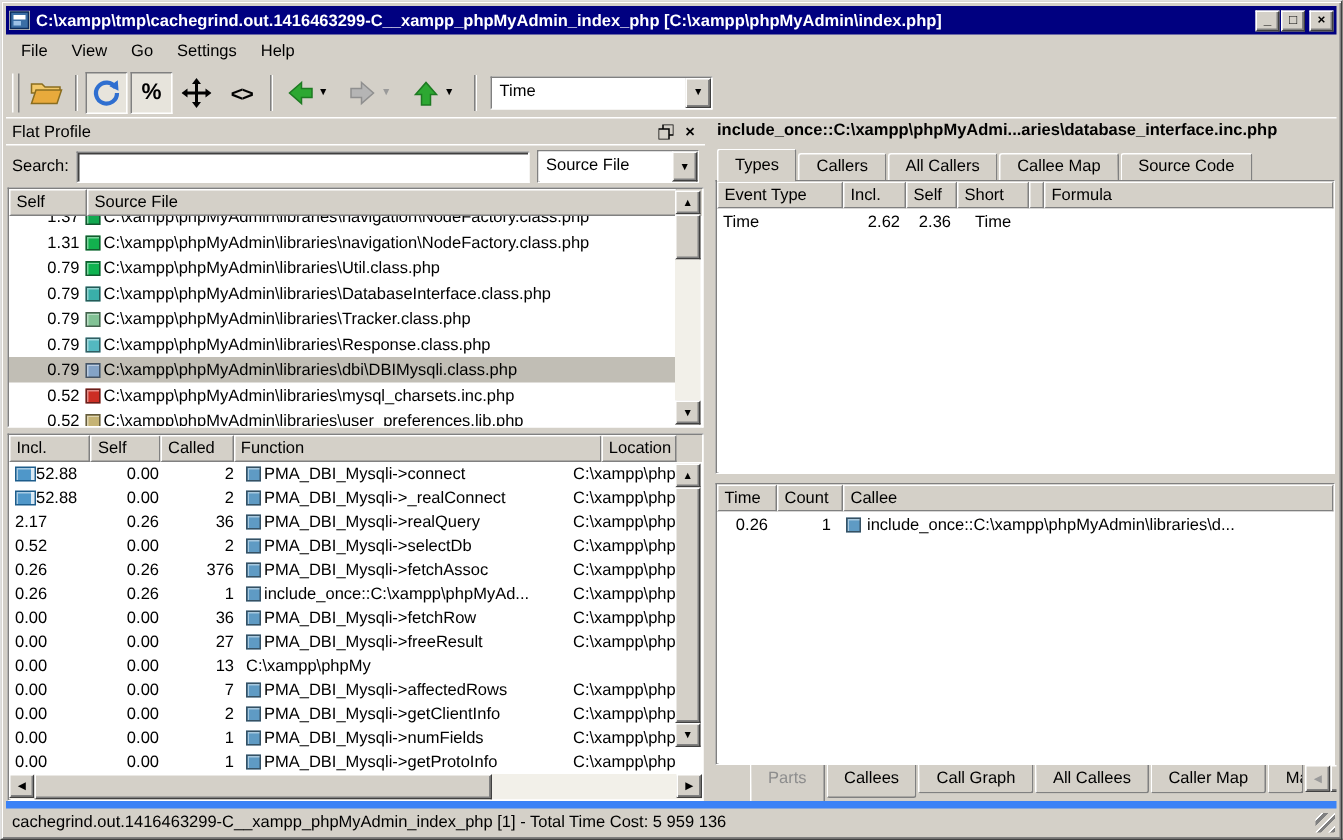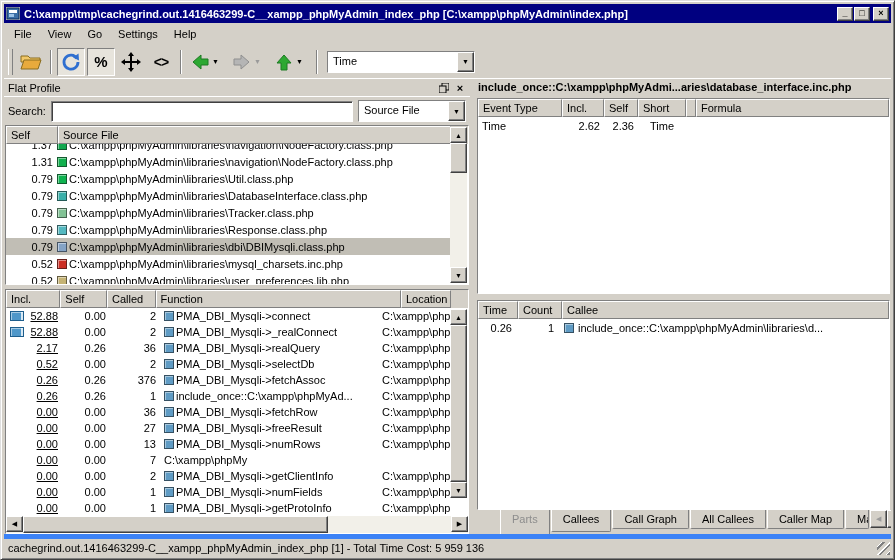--- a/index.html
+++ b/index.html
@@ -102,21 +102,21 @@
   .s-file { overflow:hidden; }
 
   .gap4 { height:4px; flex:0 0 auto; }
 
   
   .funcbox { flex:1 1 auto; margin:0 1px; }
   .fbody { flex:1 1 auto; overflow:hidden; background:#fff; position:relative; }
   .frow { display:flex; height:16px; align-items:center; white-space:nowrap; cursor:default; }
   .fc { padding:0 4px; overflow:hidden; flex:0 0 auto; }
   .c-incl { width:56px; display:flex; align-items:center; }
-  .c-incl .num { flex:1 1 auto; text-align:right;text-decoration:underline; }
+  .c-incl .num { flex:1 1 auto; text-align:left; }
   .c-self { width:48px; text-align:right; }
   .c-called { width:50px; text-align:right; }
   .c-func { width:218px; display:flex; align-items:center; }
   .c-loc { flex:1 1 auto; overflow:hidden; }
   .costbar { width:14px; height:10px; flex:0 0 auto; border:1px solid #1d5d8c;
     background:linear-gradient(to right,#4f97c9 82%,#d9e9f4 82%); box-shadow:inset 1px 1px 0 rgba(255,255,255,.5); }
   .fsq { width:10px; height:10px; flex:0 0 auto; margin-right:2px; background:#5f9bc4;
     border:1px solid rgba(20,20,20,.55); box-shadow:inset 1px 1px 0 rgba(255,255,255,.45); }
   .f-vscroll { position:absolute; top:1px; right:1px; bottom:18px; width:17px; display:flex; flex-direction:column; }
 
@@ -441,32 +441,32 @@
                   <span>PMA_DBI_Mysqli-&gt;freeResult</span>
                 </span>
               <span class="fc c-loc">C:\xampp\phpMy</span>
             </div>
             <div class="frow">
               <span class="fc c-incl">
                   <span class="num">0.00</span>
                 </span>
               <span class="fc c-self">0.00</span>
               <span class="fc c-called">13</span>
-              <span class="fc c-func">
-                  <span class="fsq"></span>
-                  <span>PMA_DBI_Mysqli-&gt;numRows</span>
-                </span>
               <span class="fc c-loc">C:\xampp\phpMy</span>
             </div>
             <div class="frow">
               <span class="fc c-incl">
                   <span class="num">0.00</span>
                 </span>
               <span class="fc c-self">0.00</span>
               <span class="fc c-called">7</span>
+              <span class="fc c-func">
+                  <span class="fsq"></span>
+                  <span>PMA_DBI_Mysqli-&gt;affectedRows</span>
+                </span>
               <span class="fc c-loc">C:\xampp\phpMy</span>
             </div>
             <div class="frow">
               <span class="fc c-incl">
                   <span class="num">0.00</span>
                 </span>
               <span class="fc c-self">0.00</span>
               <span class="fc c-called">2</span>
               <span class="fc c-func">
                   <span class="fsq"></span>
@@ -512,20 +512,27 @@
           <span class="sbtn">▶</span>
         </div>
       </div>
     </div>
 
     <div class="vsplit"></div>
 
     <div class="rightpanel">
       <div class="dettitle">include_once::C:\xampp\phpMyAdmi...aries\database_interface.inc.php</div>
 
+      <div class="tabbar">
+        <span class="tab active">Types</span>
+        <span class="tab">Callers</span>
+        <span class="tab">All Callers</span>
+        <span class="tab">Callee Map</span>
+        <span class="tab">Source Code</span>
+      </div>
 
       <div class="listbox pane pane1">
         <div class="hrow">
           <span class="hcell e-type">Event Type</span>
           <span class="hcell e-incl">Incl.</span>
           <span class="hcell e-self">Self</span>
           <span class="hcell e-short">Short</span>
           <span class="hcell e-spacer"></span>
           <span class="hcell e-formula">Formula</span>
         </div>

